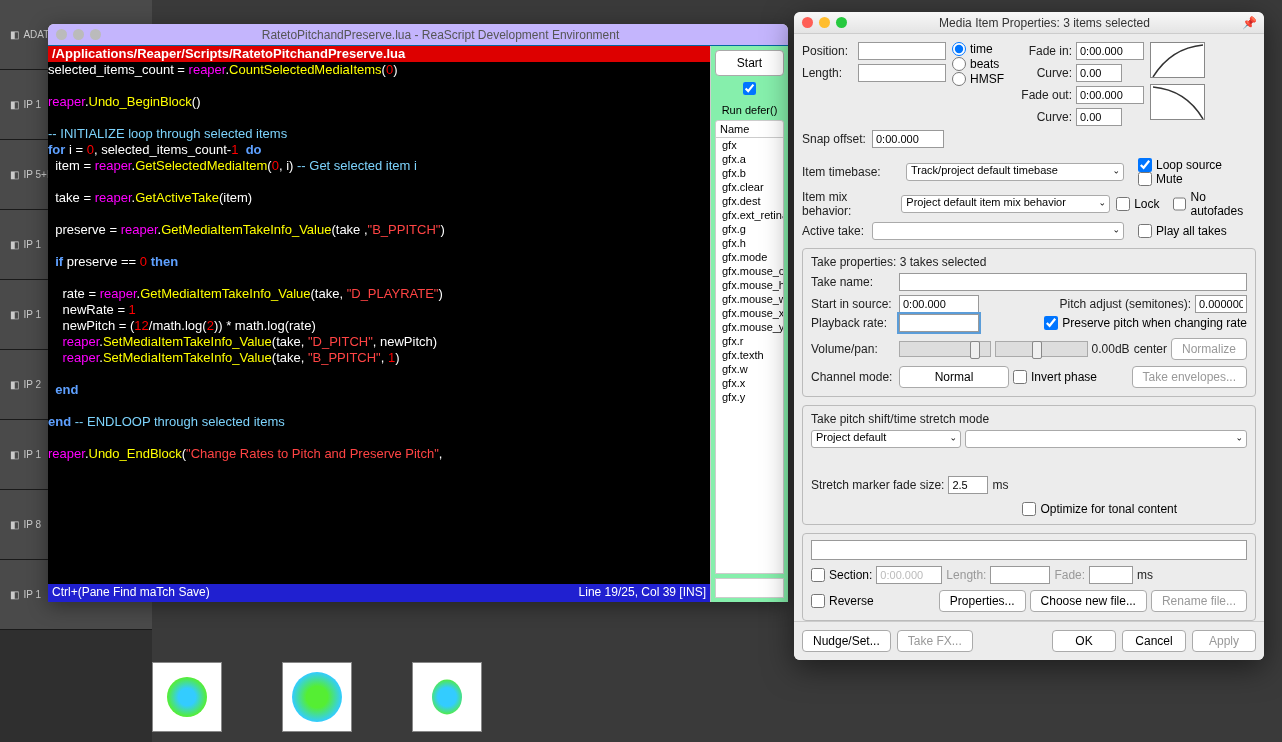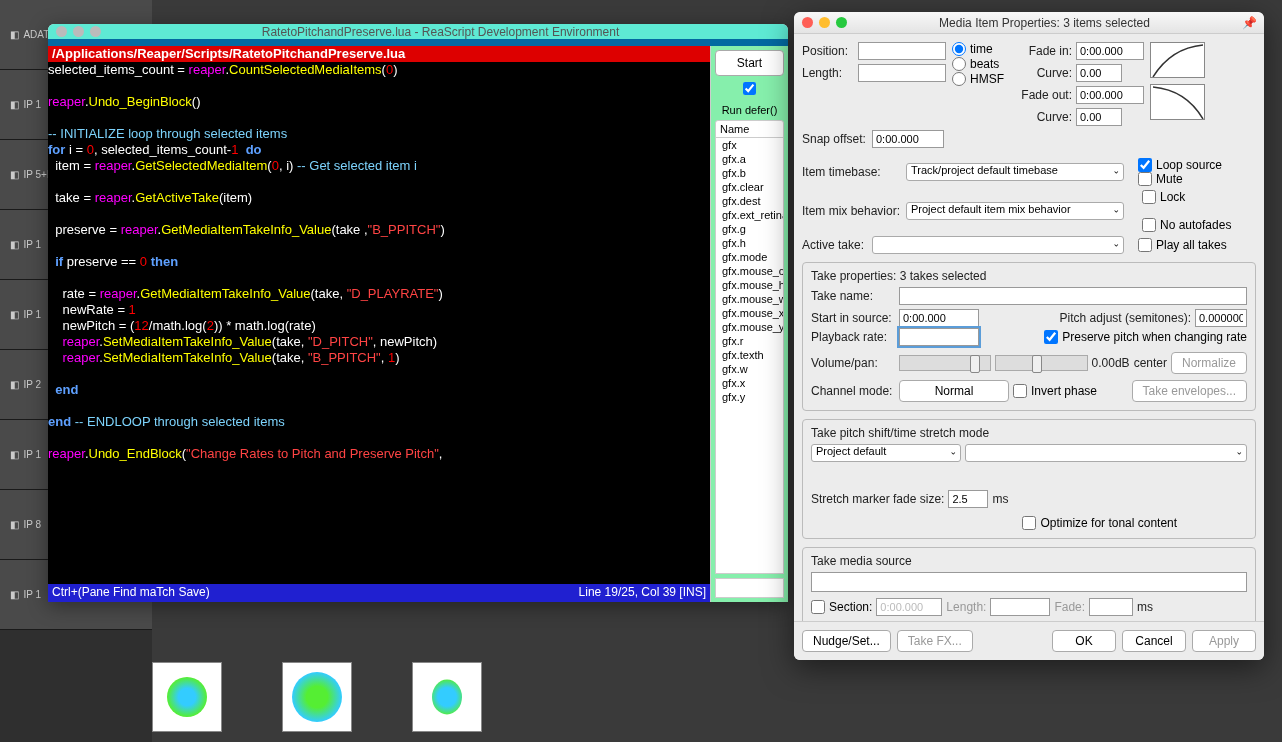--- a/index.html
+++ b/index.html
@@ -9,21 +9,21 @@
   .daw-bg { position: absolute; left: 0; top: 0; width: 1282px; height: 742px; background: #3a3a3a; }
   .track-header-col { position: absolute; left: 0; top: 0; width: 152px; height: 742px; background: #2f2f2f; }
   .track-row { display: flex; align-items: center; height: 70px; border-bottom: 1px solid #1a1a1a; background: #4a4a4a; padding-left: 10px; color: #ccc; font-size: 10px; }
   .track-name { margin-left: 4px; }
   .waveform-row { position: absolute; left: 152px; bottom: 10px; height: 70px; display: flex; gap: 60px; }
   .wav-item { width: 70px; height: 70px; background: #fff; position: relative; border: 1px solid #888; }
   .wav-shape { position: absolute; top: 50%; left: 50%; transform: translate(-50%,-50%); width: 40px; height: 40px; border-radius: 50%; }
 
   
   .ide-window { position: absolute; left: 48px; top: 24px; width: 740px; height: 578px; background: #efefef; border-radius: 6px 6px 0 0; box-shadow: 0 4px 20px rgba(0,0,0,0.4); overflow: hidden; }
-  .ide-titlebar { height: 22px; background: #5eead4; display: flex; align-items: center; padding: 0 8px; border-bottom: 7px solid #0369a1; }
+  .ide-titlebar { height: 22px; background: #c4b5fd; display: flex; align-items: center; padding: 0 8px; border-bottom: 1px solid #0369a1; }
   .traffic { display: flex; gap: 6px; }
   .tl { width: 11px; height: 11px; border-radius: 50%; }
   .tl.red { background: #bbb; } .tl.yel { background: #bbb; } .tl.grn { background: #bbb; }
   .ide-title { flex: 1; text-align: center; font-size: 12px; color: #555; }
   .ide-body { display: flex; height: calc(100% - 22px); }
   .code-area { flex: 1; background: #000; color: #fff; font-family: "Menlo","Monaco",monospace; font-size: 13px; line-height: 16px; overflow: hidden; position: relative; }
   .code-path { background: #d00; color: #fff; padding: 0 4px; font-weight: bold; }
   .code-content { padding: 0 0; white-space: pre; }
   .c-kw { color:#5ea0ff; font-weight:bold; }
   .c-id { color:#fff; }
@@ -277,21 +277,21 @@
           </label>
         <label class="mip-row">
             <input type="checkbox" class="mip-check" style="">
             <span>Mute</span>
           </label>
       </div>
     </div>
     <div class="mip-row">
       <span class="mip-label" style="width:100px;">Item mix behavior:</span>
       <div class="mip-select" style="width:218px;"><span>Project default item mix behavior</span></div>
-      <div style="display:flex;flex-direction:column;gap:14px;margin-left:14px;">
+      <div style="display:flex;gap:14px;margin-left:2px;">
         <label class="mip-row">
             <input type="checkbox" class="mip-check" style="">
             <span>Lock</span>
           </label>
         <label class="mip-row">
             <input type="checkbox" class="mip-check" style="">
             <span>No autofades</span>
           </label>
       </div>
     </div>
@@ -361,21 +361,20 @@
         <input class="mip-input" style="width: 40px;" value="2.5">
         <span class="mip-label">ms</span>
         <label class="mip-row" style="margin-left:10px;margin-top:48px;">
             <input type="checkbox" class="mip-check" style="">
             <span>Optimize for tonal content</span>
           </label>
       </div>
     </div>
 
     <div class="fieldset">
-      <div class="fieldset-title">Take media source</div>
       <input class="mip-input" style="width: 100%; height: 20px; margin-bottom: 6px;">
       <div class="mip-row" style="margin-bottom:6px;">
         <label class="mip-row">
             <input type="checkbox" class="mip-check" style="">
             <span>Section:</span>
           </label>
         <input class="mip-input" style="width: 66px; color: rgb(187, 187, 187);" value="0:00.000">
         <span class="mip-label" style="color:#999;">Length:</span>
         <input class="mip-input" style="width: 60px;">
         <span class="mip-label" style="color:#999;">Fade:</span>

